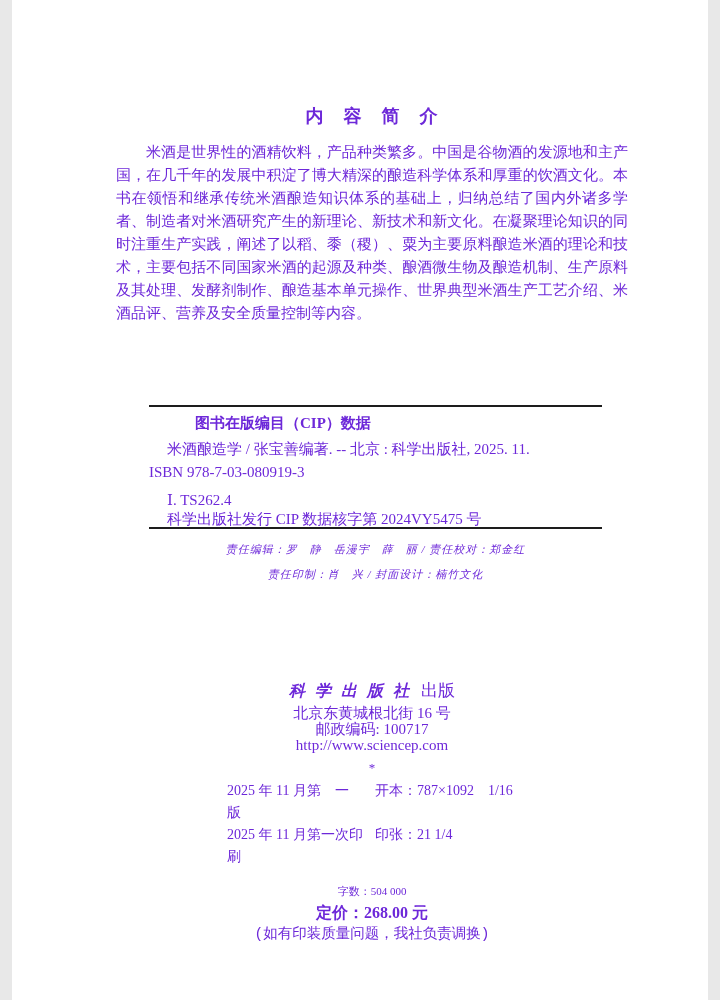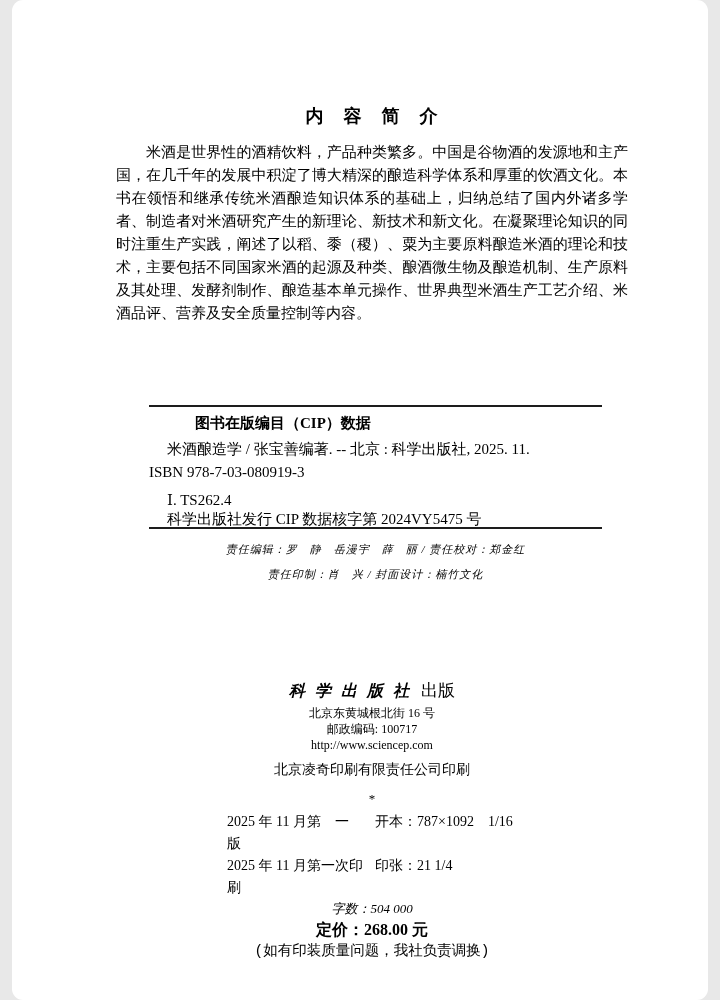--- a/index.html
+++ b/index.html
@@ -1,24 +1,23 @@
 <!DOCTYPE html>
 <html><head>
 <meta charset="utf-8">
 <style>
   html,body{margin:0;padding:0;background:#e8e8e8;}
   .page{
     position:relative;
     width:696px;height:1000px;
     margin:0 auto;
     background:#ffffff;
-    color:#000000;
+    color:#6d28d9;
     font-family:"Liberation Serif","DejaVu Serif",serif;
     overflow:hidden;
-    border-radius:11px;
   }
   
   .intro{position:absolute;left:104px;top:104px;width:512px;}
   .intro-title{
     margin:0 0 13px 0;
     text-align:center;
     font-size:18px;font-weight:bold;
     letter-spacing:1px;
   }
   .intro-para{
@@ -48,34 +47,34 @@
   }
   
   .colophon{position:absolute;left:104px;top:680px;width:512px;text-align:center;}
   .pub-line{font-size:17px;line-height:22px;margin-bottom:3px;white-space:nowrap;}
   .pub-logo{
     font-style:italic;font-weight:bold;
     letter-spacing:10px;font-size:16px;
     margin-right:2px;
   }
   .pub-suffix{font-size:17px;}
-  .colophon-small{font-size:12px;line-height:16px;}
+  .colophon-small{font-size:15px;line-height:16px;}
   .web-line{margin-bottom:8px;}
   .printer-line{font-size:14px;line-height:18px;margin-bottom:13px;}
   .dist-line{
     display:flex;justify-content:center;gap:42px;
     font-size:15px;font-weight:bold;line-height:20px;
     margin-bottom:2px;
   }
   .star-line{font-size:13px;line-height:14px;margin-bottom:5px;}
   .editions{margin-left:111px;width:310px;text-align:left;font-size:14px;line-height:22px;}
   .edition-row{display:flex;}
   .ed-left{width:148px;}
   .ed-right{flex:1;white-space:nowrap;}
-  .wordcount-line{font-size:13px;line-height:17px;margin-top:1px;font-style:italic;}
+  .wordcount-line{font-size:11px;line-height:17px;margin-top:15px;}
   .price-line{font-size:16px;font-weight:bold;line-height:20px;margin-top:3px;}
   .note-line{font-size:14.5px;line-height:19px;margin-top:2px;font-family:Liberation Mono, monospace;}
 </style>
 </head>
 <body>
 
 <div class="page">
 
   <div class="intro">
     <h1 class="intro-title">内　容　简　介</h1>
@@ -99,21 +98,20 @@
     <div>责任印制：肖　兴 / 封面设计：楠竹文化</div>
   </div>
 
   <div class="colophon">
     <div class="pub-line">
       <span class="pub-logo">科学出版社</span><span class="pub-suffix">出版</span>
     </div>
     <div class="colophon-small">北京东黄城根北街 16 号</div>
     <div class="colophon-small">邮政编码: 100717</div>
     <div class="colophon-small web-line">http://www.sciencep.com</div>
-    <div class="printer-line">北京凌奇印刷有限责任公司印刷</div>
     <div class="star-line">*</div>
     <div class="editions">
       <div class="edition-row">
         <span class="ed-left">2025 年 11 月第　一　版</span>
         <span class="ed-right">开本：787×1092　1/16</span>
       </div>
       <div class="edition-row">
         <span class="ed-left">2025 年 11 月第一次印刷</span>
         <span class="ed-right">印张：21 1/4</span>
       </div>

